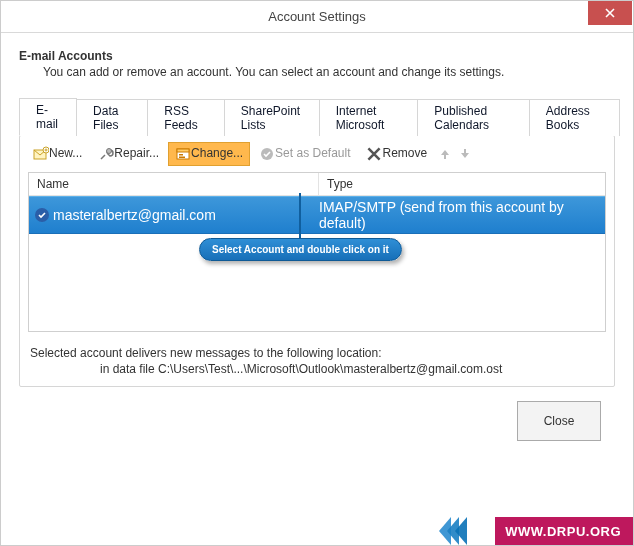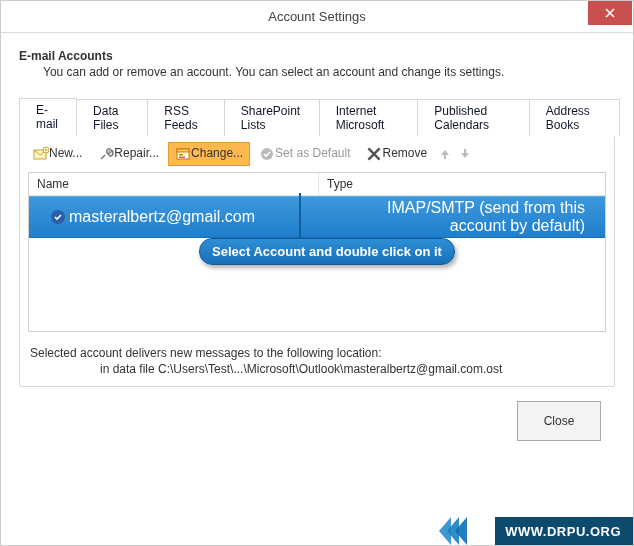--- a/index.html
+++ b/index.html
@@ -109,24 +109,23 @@
   .listhead .cell {
     padding: 4px 8px;
     border-right: 1px solid #e3e3e3;
     background: #fff;
   }
   .listhead .cell.name { width: 290px; }
   .listhead .cell.type { flex: 1; border-right: none; }
   .row {
     display: flex;
     align-items: center;
-    font-size: 16px;
-    padding: 2px 20px;
-    cursor: pointer;
-    text-align: right;
+    font-size: 14px;
+    padding: 2px 4px;
+    cursor: pointer;
   }
   .row.selected {
     background: #2a8dd4;
     background: linear-gradient(#3d97da, #1f7fce);
     color: #fff;
     border-top: 1px solid #5cb0e8;
     border-bottom: 1px solid #1a6fb8;
   }
   .row .rowname { width: 286px; display: flex; align-items: center; gap: 4px; padding-left: 2px;}
   .row .rowtype { flex: 1; }
@@ -145,21 +144,21 @@
   }
   .callout {
     position: absolute;
     left: 170px;
     top: 65px;
     background: linear-gradient(#2f8fd6, #176fb8);
     color: #fff;
     border: 1px solid #0f5a96;
     border-radius: 13px;
     padding: 5px 12px;
-    font-size: 13px;
+    font-size: 10px;
     font-weight: 600;
     box-shadow: 2px 3px 4px rgba(0,0,0,0.3);
   }
   .deliverytext {
     margin: 14px 10px 2px 10px;
     font-size: 12px;
   }
   .deliverybold {
     margin: 6px 10px 2px 80px;
     font-size: 12px;
@@ -200,21 +199,21 @@
     border-top: 14px solid transparent;
     border-bottom: 14px solid transparent;
     border-right: 12px solid #0a71b6;
     margin-right: -4px;
     opacity: 0.9;
   }
   .branding .chev.c1 { border-right-color: #2a8ccf; }
   .branding .chev.c2 { border-right-color: #1b7fc3; }
   .branding .chev.c3 { border-right-color: #0a71b6; }
   .branding .bar {
-    background: #0c4a6e;
+    background: #be185d;
     color: #fff;
     height: 100%;
     display: flex;
     align-items: center;
     padding: 0 12px 0 10px;
     font-weight: bold;
     font-family: Arial, sans-serif;
     letter-spacing: 0.5px;
     font-size: 13px;
     margin-left: 32px;

